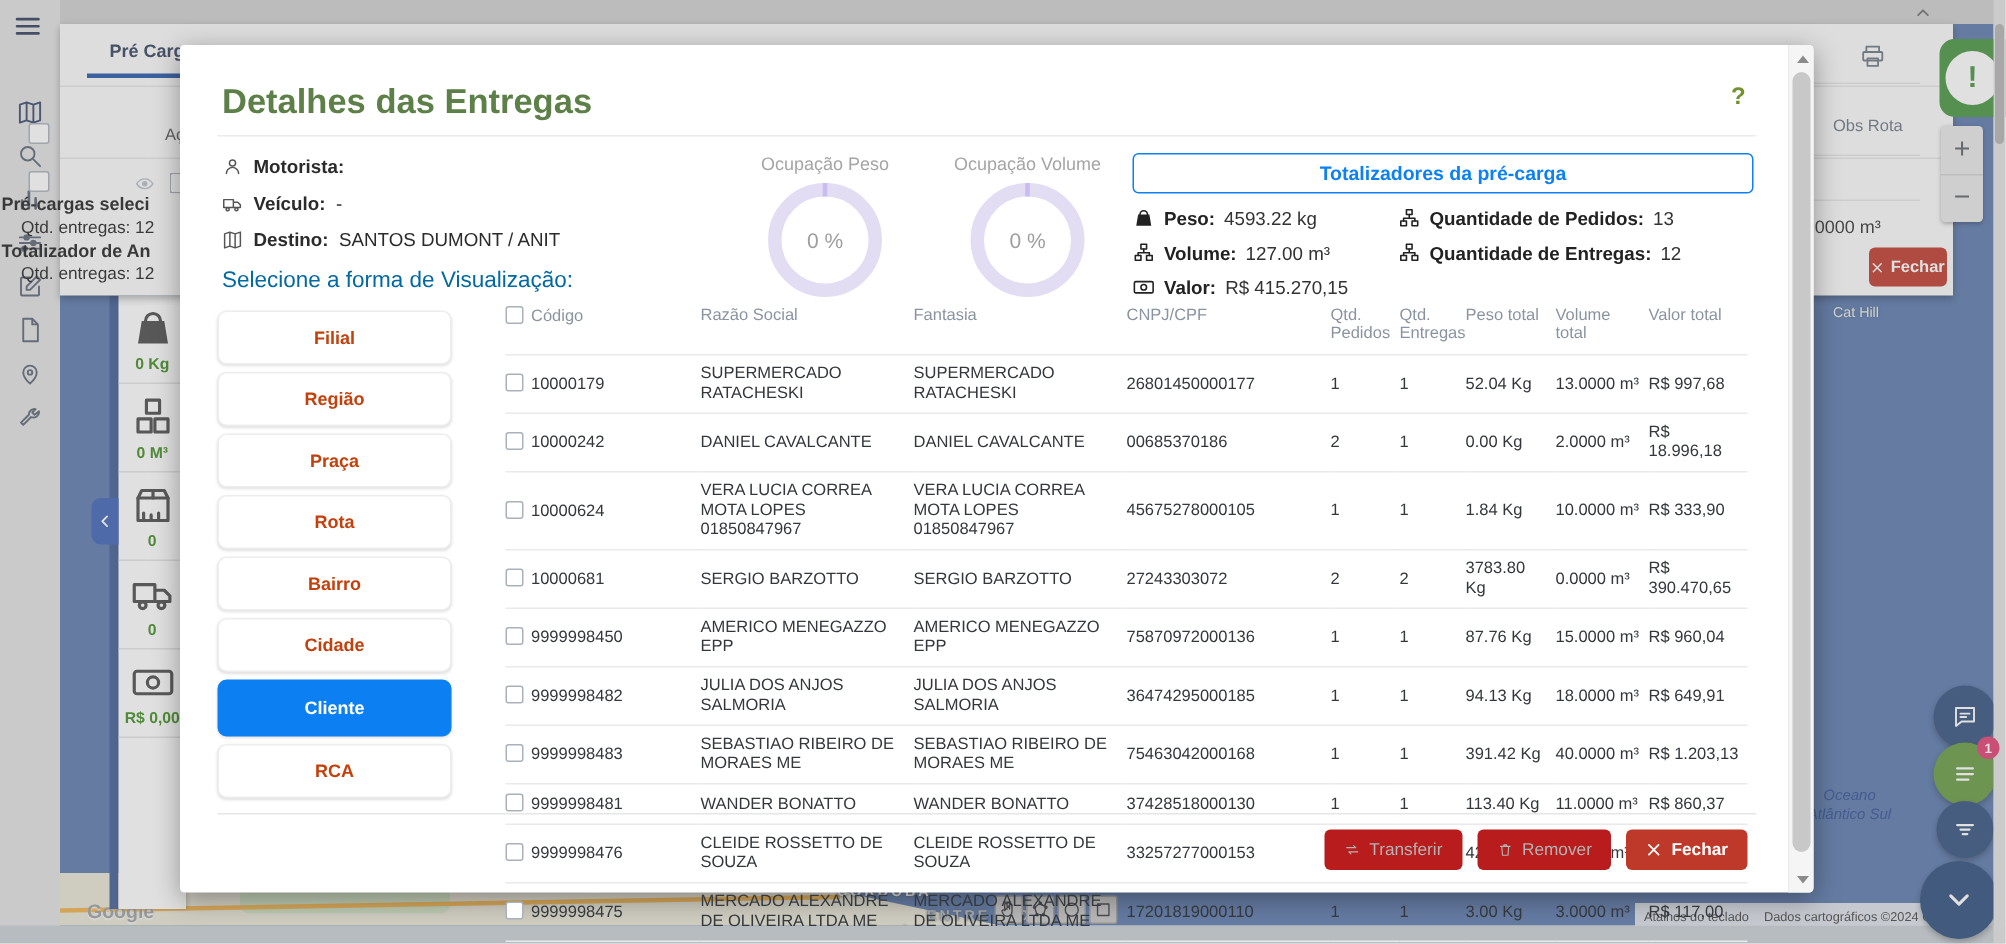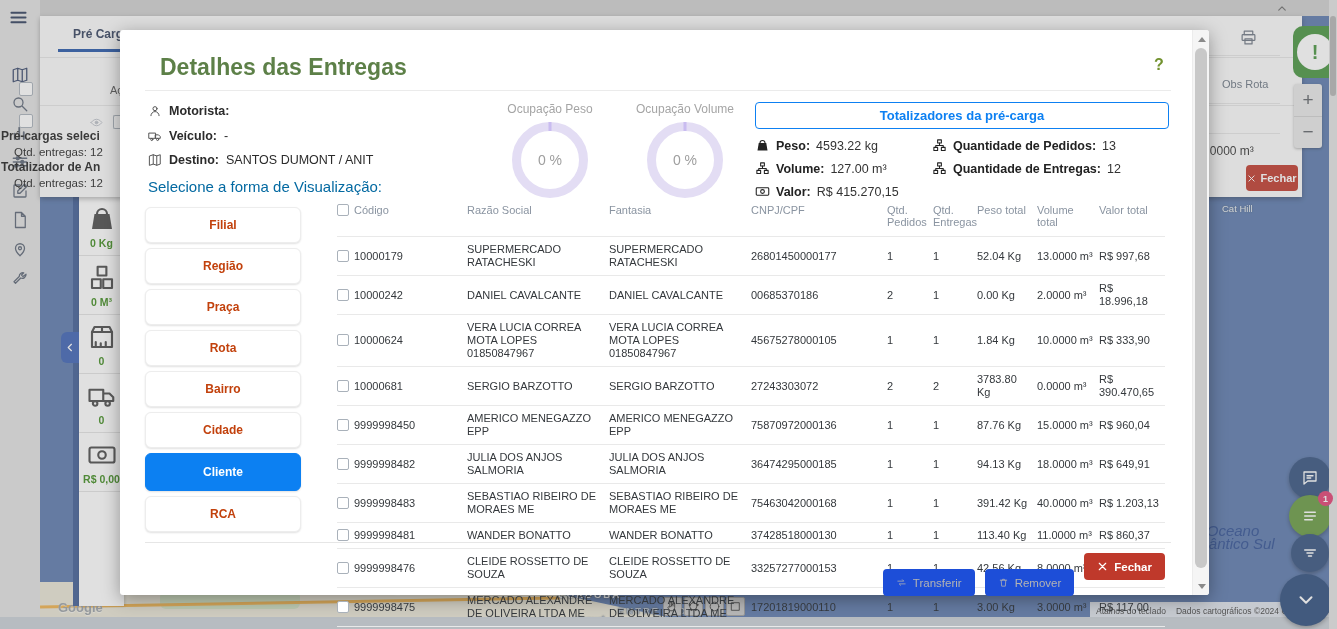--- a/index.html
+++ b/index.html
@@ -20,21 +20,21 @@
 
   .map{position:absolute;left:40px;top:16px;width:1289px;height:601px;background:#5b79ad;z-index:1;}
   .land{position:absolute;left:0px;top:566px;width:660px;height:35px;background:#e9e5d5;
         clip-path:polygon(0 0,72% 0,80% 40%,95% 100%,0 100%);}
   .road1{position:absolute;left:0;top:585px;width:520px;height:3px;background:#efb14a;transform:rotate(-1deg);}
   .road2{position:absolute;left:60px;top:572px;width:300px;height:2px;background:#ffffff;transform:rotate(2deg);}
   .patch{position:absolute;left:120px;top:575px;width:140px;height:18px;background:#cfe0c0;border-radius:6px;}
   .maplabel{position:absolute;color:#f2f4f6;text-shadow:0 0 2px #55606c,0 0 2px #55606c;letter-spacing:2px;font-size:9.5px;font-weight:bold;}
   .maplabel.dim{color:#aeb9c6;}
   .hill{position:absolute;left:1182px;top:187px;font-size:9.5px;color:#e7ecf0;text-shadow:0 0 2px #4a5a6e;}
-  .ocean{position:absolute;left:1118px;top:508px;width:150px;text-align:center;color:#2f4f93;font-size:15px;line-height:13px;font-style:italic;}
+  .ocean{position:absolute;left:1118px;top:508px;width:150px;text-align:center;color:#2f4f93;font-size:10px;line-height:13px;font-style:italic;}
   .gmaps-logo{position:absolute;left:18px;top:584px;font-size:13px;font-weight:bold;color:#9aa0a6;text-shadow:0 1px 1px rgba(255,255,255,.6);}
   .attrib{position:absolute;left:1050px;top:586px;width:239px;height:18px;background:rgba(245,245,245,.85);display:flex;align-items:center;gap:10px;font-size:8.5px;color:#444;padding-left:6px;white-space:nowrap;overflow:hidden;}
   .maptools{position:absolute;left:623px;top:581px;display:flex;gap:2px;}
   .mtool{width:19px;height:19px;background:#c9c9c9;border:1px solid #9d9d9d;border-radius:2px;color:#3c3c3c;display:flex;align-items:center;justify-content:center;}
   .mtool .ic{width:13px;height:13px;}
 
   
   .panel-top{position:absolute;left:40px;top:16px;width:1262px;height:181px;background:#fbfbfb;box-shadow:0 2px 5px rgba(0,0,0,.3);z-index:5;}
   .tab-label{position:absolute;left:33px;top:11px;font-size:12px;color:#33415e;font-weight:bold;}
   .tab-underline{position:absolute;left:18px;top:33px;width:66px;height:3px;background:#2456a8;}
@@ -82,21 +82,21 @@
         font-size:9px;font-weight:bold;display:flex;align-items:center;justify-content:center;z-index:7;}
   .bstrip{position:absolute;left:0;top:617px;width:1337px;height:12px;background:#c9cfd6;z-index:5;}
   .br-scroll{position:absolute;left:1329px;top:0;width:8px;height:629px;background:#e3e3e3;z-index:7;}
   .br-thumb{position:absolute;left:1330px;top:16px;width:6px;height:80px;background:#b5b5b5;border-radius:3px;z-index:8;}
 
   .backdrop{position:absolute;inset:0;background:rgba(130,130,130,.25);z-index:10;}
 
   
   .modal{position:absolute;left:120px;top:30px;width:1089px;height:565px;background:#fff;border-radius:3px;
         box-shadow:0 4px 18px rgba(0,0,0,.35);z-index:20;}
-  .m-title{position:absolute;left:28px;top:24px;font-size:23px;font-weight:bold;color:#5d8048;margin-left:12px;}
+  .m-title{position:absolute;left:28px;top:24px;font-size:23px;font-weight:bold;color:#5d8048;}
   .m-help{position:absolute;left:1034px;top:26px;font-size:16px;font-weight:bold;color:#72922f;}
   .m-div{position:absolute;left:25px;top:60px;width:1026px;height:1px;background:#ebebeb;}
   .inforow{position:absolute;left:28px;display:flex;align-items:center;gap:7px;font-size:12.5px;color:#2b2b2b;}
   .inforow .ic{width:14px;height:14px;color:#555;}
   .inforow b{font-weight:bold;}
   .sel-label{position:absolute;left:28px;top:148px;font-size:15px;color:#0369a1;}
 
   .gauge{position:absolute;width:130px;text-align:center;}
   .gauge .glabel{font-size:12px;color:#a5a5a5;margin-bottom:6px;}
   .donut{position:relative;width:76px;height:76px;margin:0 auto;border:9px solid #e3ddf4;border-radius:50%;
@@ -120,21 +120,21 @@
   .dtable{position:absolute;left:217px;top:170px;width:828px;border-collapse:collapse;table-layout:fixed;font-size:11px;}
   .dtable col.c0{width:130px;} .dtable col.c1{width:142px;} .dtable col.c2{width:142px;} .dtable col.c3{width:136px;}
   .dtable col.c4{width:46px;} .dtable col.c5{width:44px;} .dtable col.c6{width:60px;} .dtable col.c7{width:62px;} .dtable col.c8{width:66px;}
   .dtable th{color:#8a94a1;font-weight:normal;text-align:left;padding:4px 4px 8px 0;vertical-align:top;}
   .dtable td{color:#34383c;padding:6px 4px 6px 0;border-top:1px solid #e9e9e9;vertical-align:middle;line-height:13px;}
   .dtable .cb{width:12px;height:12px;vertical-align:-2px;margin-right:5px;border-width:1px;}
 
   .f-div{position:absolute;left:25px;top:512px;width:1026px;height:1px;background:#e6e6e6;}
   .footbtns{position:absolute;right:44px;top:523px;display:flex;gap:10px;}
   .fbtn{height:27px;border:none;border-radius:4px;font-size:11.5px;display:flex;align-items:center;gap:6px;padding:0 13px;font-family:inherit;}
-  .fbtn.gray{background:#1d4ed8;color:#b3b3b3;margin-top:16px;}
+  .fbtn.gray{background:#b91c1c;color:#b3b3b3;}
   .fbtn.red{background:#bf392b;color:#fff;font-weight:bold;}
   .fbtn .ic{width:11px;height:11px;}
 
   .m-scroll{position:absolute;right:0;top:0;width:17px;height:565px;background:#f5f5f5;border-left:1px solid #ececec;border-radius:0 3px 3px 0;}
   .sarr{position:absolute;left:0;width:17px;height:16px;display:flex;align-items:center;justify-content:center;color:#777;}
   .sarr.up{top:1px;} .sarr.down{bottom:1px;}
   .sarr .tri{width:0;height:0;border-left:4px solid transparent;border-right:4px solid transparent;}
   .sarr.up .tri{border-bottom:5px solid #8a8a8a;}
   .sarr.down .tri{border-top:5px solid #8a8a8a;}
   .sthumb{position:absolute;left:2px;top:18px;width:12px;height:520px;background:#c8c8c8;border-radius:6px;}

